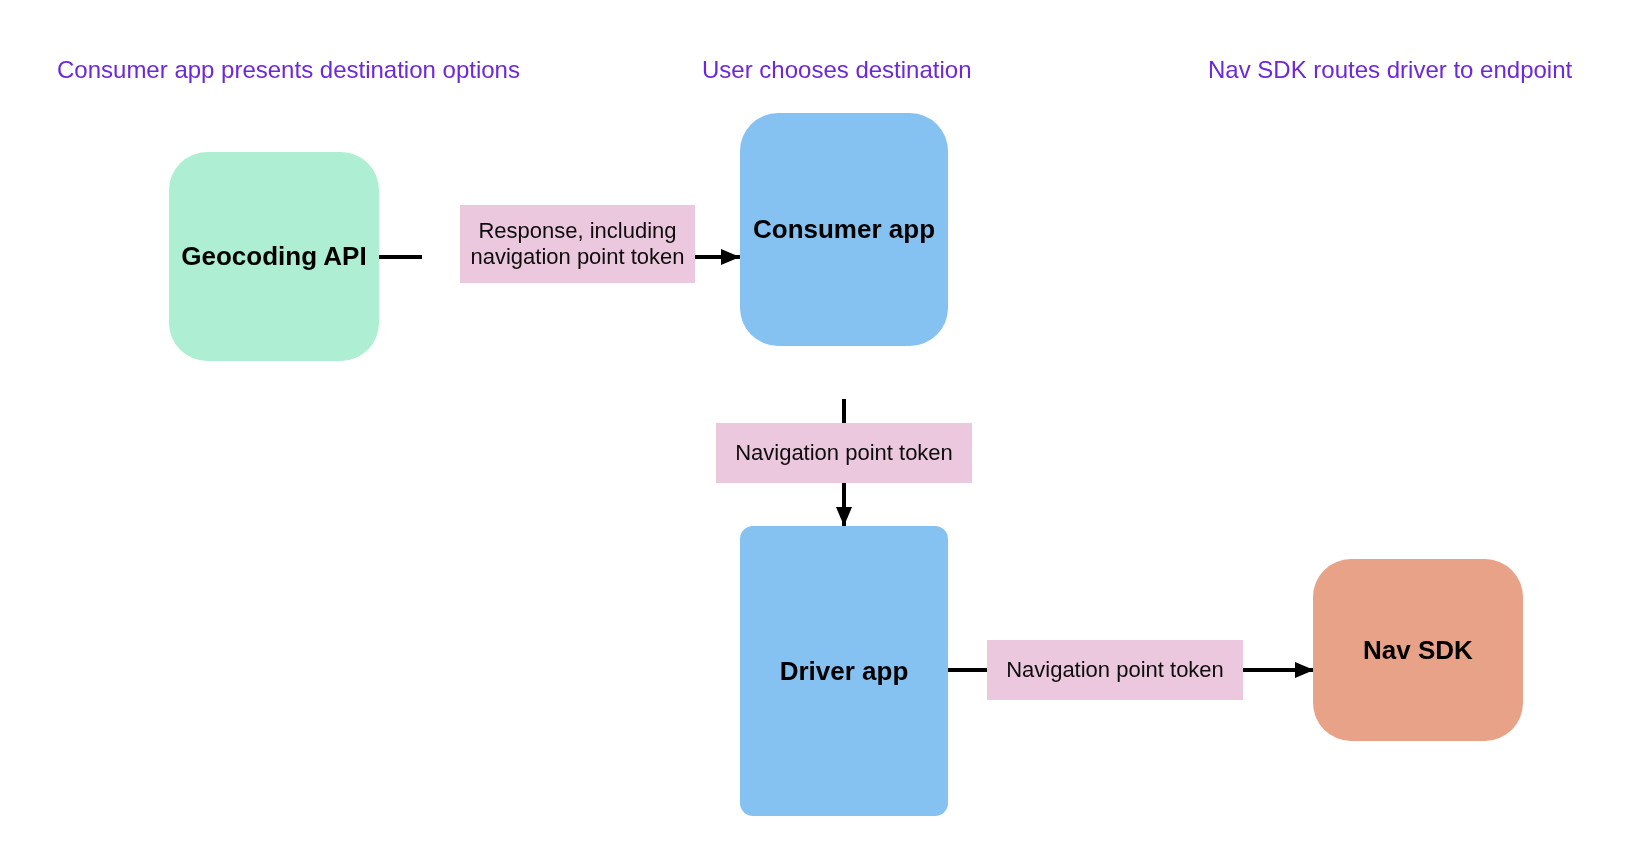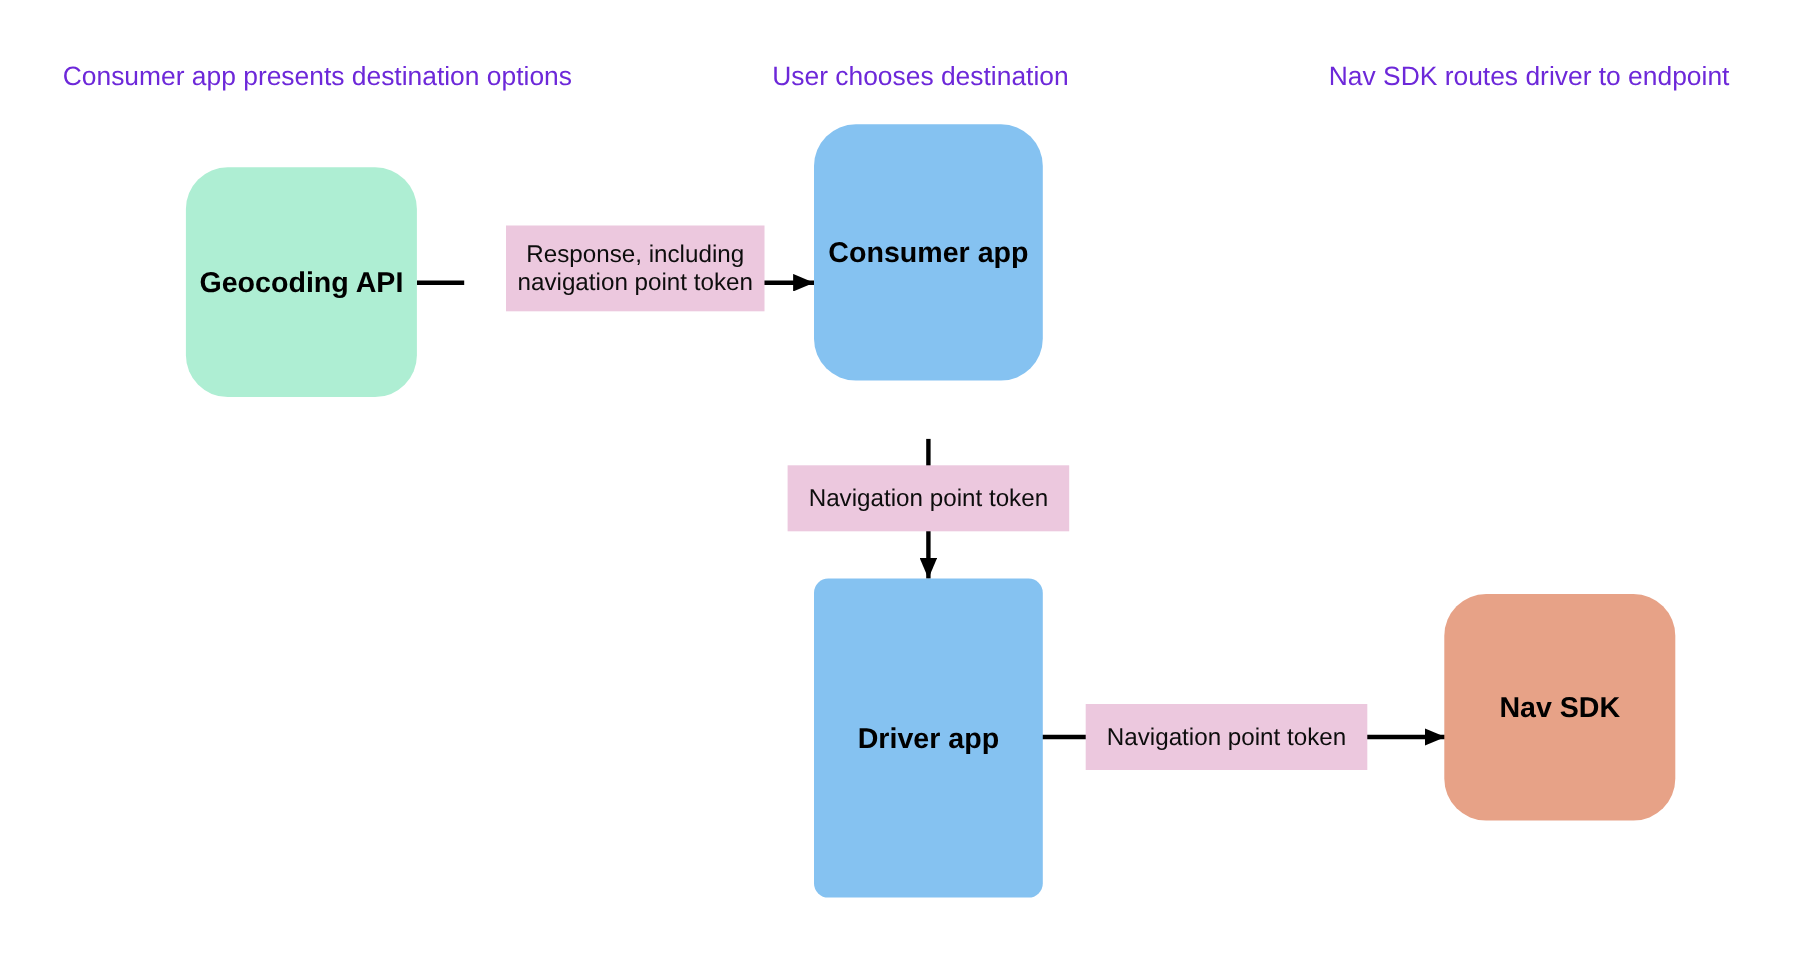--- a/index.html
+++ b/index.html
@@ -45,21 +45,21 @@
   }
   .node .node-label {
     font-size: 26px;
     font-weight: 700;
     color: #000000;
     white-space: nowrap;
   }
   #node-geocoding { left: 169px; top: 152px; width: 210px; height: 209px; }
   #node-consumer  { left: 740px; top: 113px; width: 208px; height: 233px; }
   #node-driver    { left: 740px; top: 526px; width: 208px; height: 290px; border-radius: 13px; }
-  #node-navsdk    { left: 1313px; top: 540px; width: 210px; height: 206px; }
+  #node-navsdk    { left: 1313px; top: 559px; width: 210px; height: 182px; }
 
   .edge-label {
     position: absolute;
     display: flex;
     align-items: center;
     justify-content: center;
     text-align: center;
     font-size: 22px;
     line-height: 26px;
     color: #0d0d0d;

